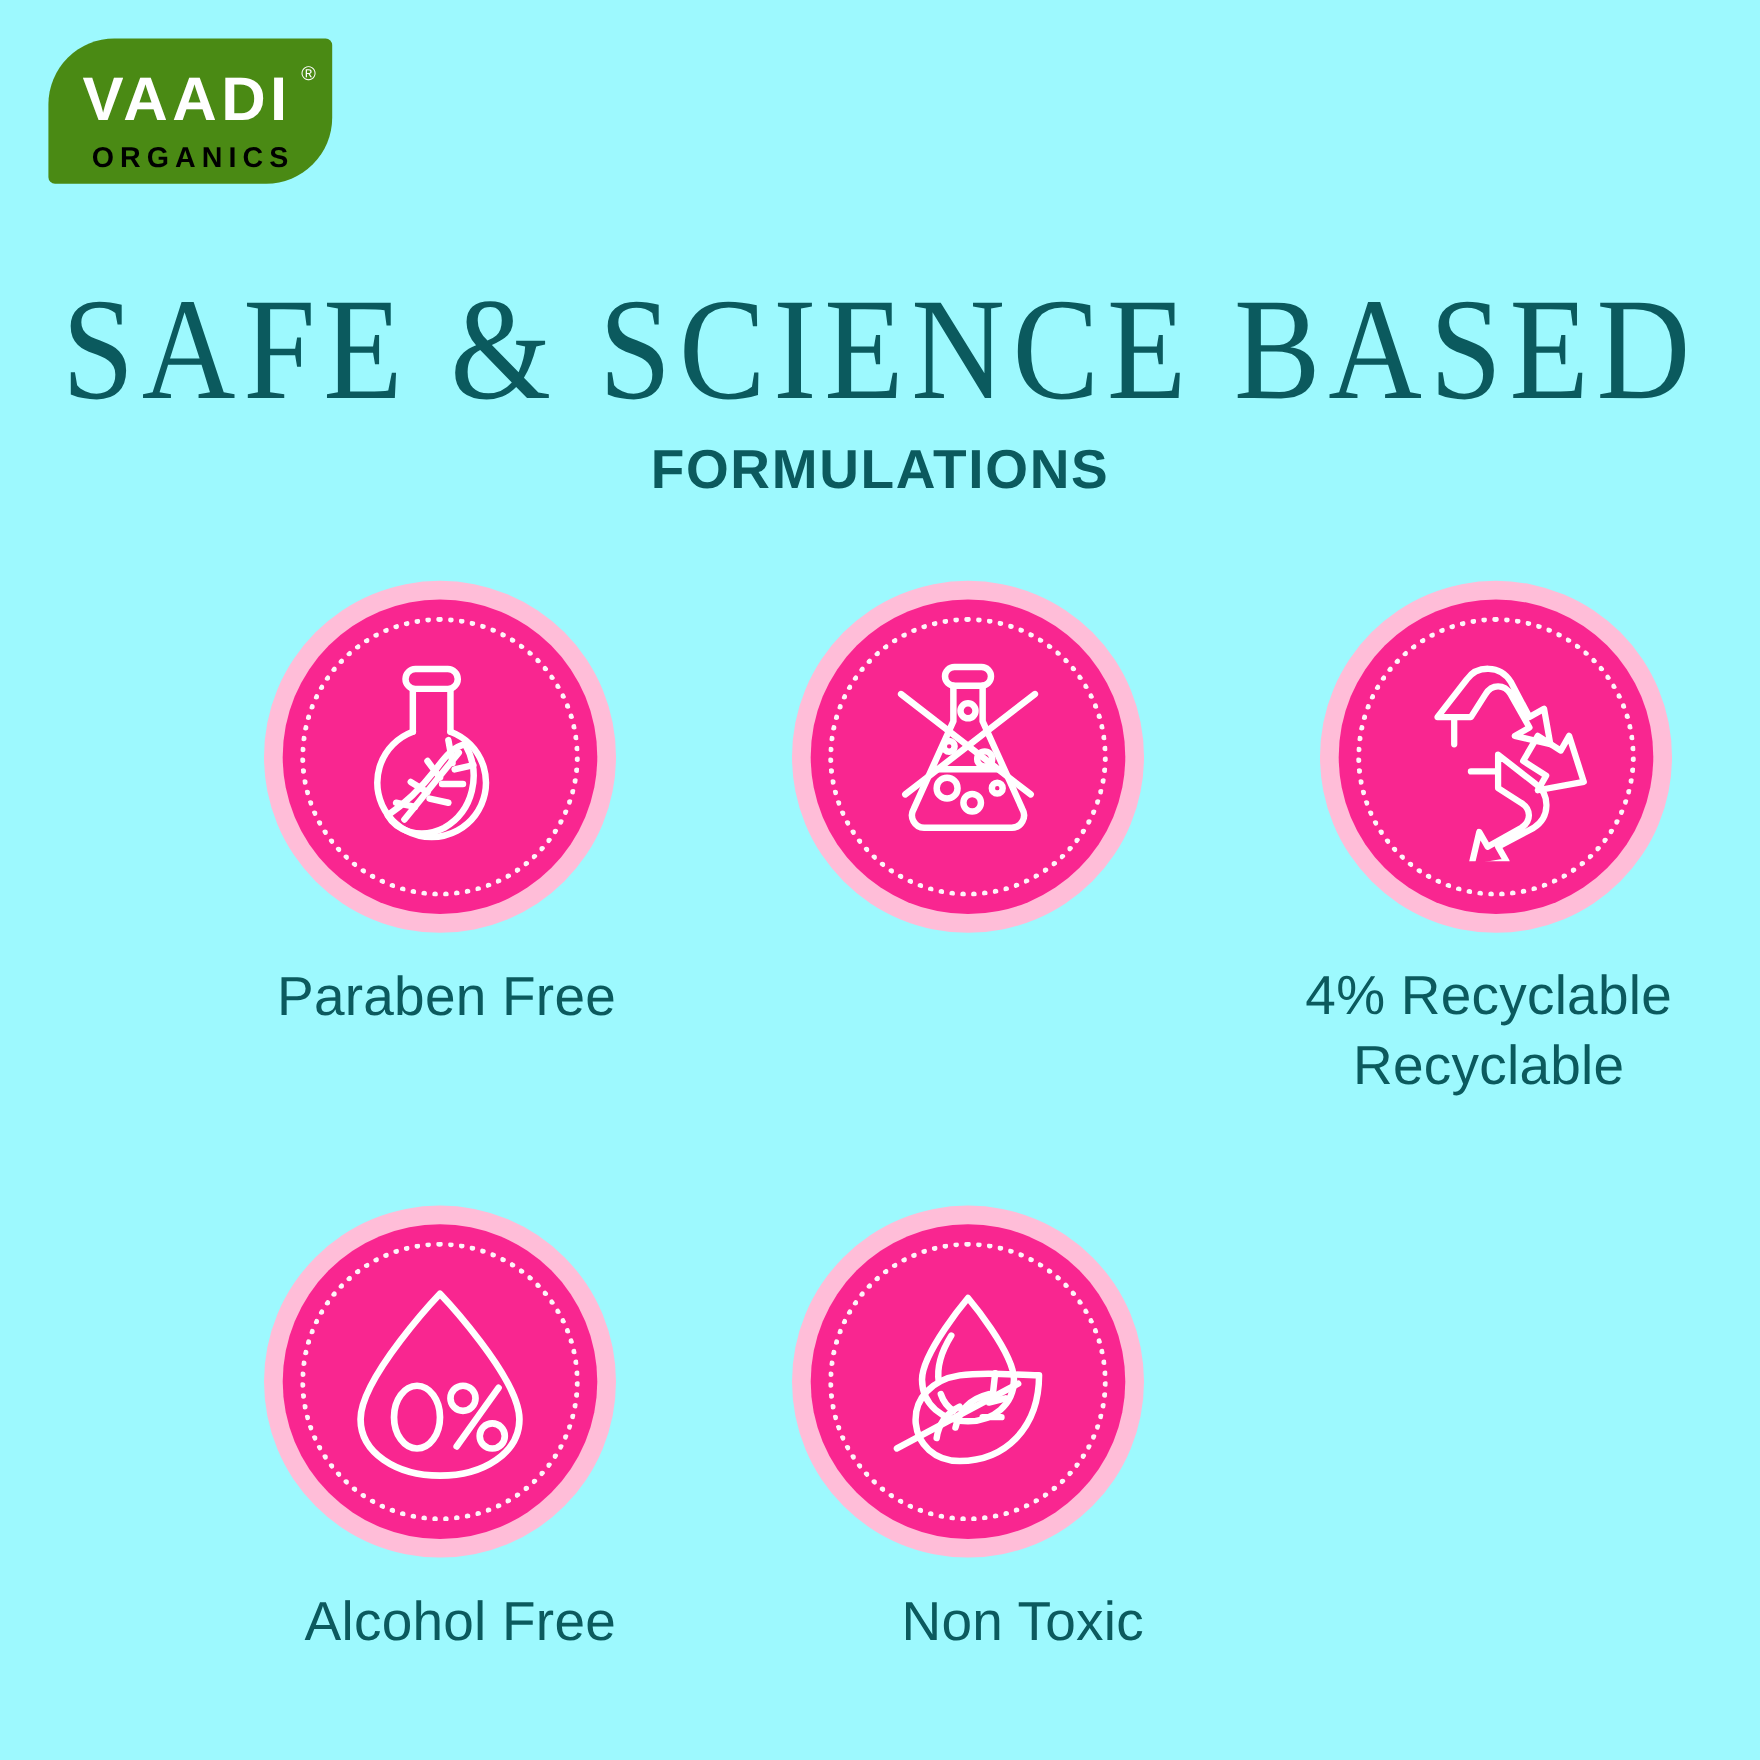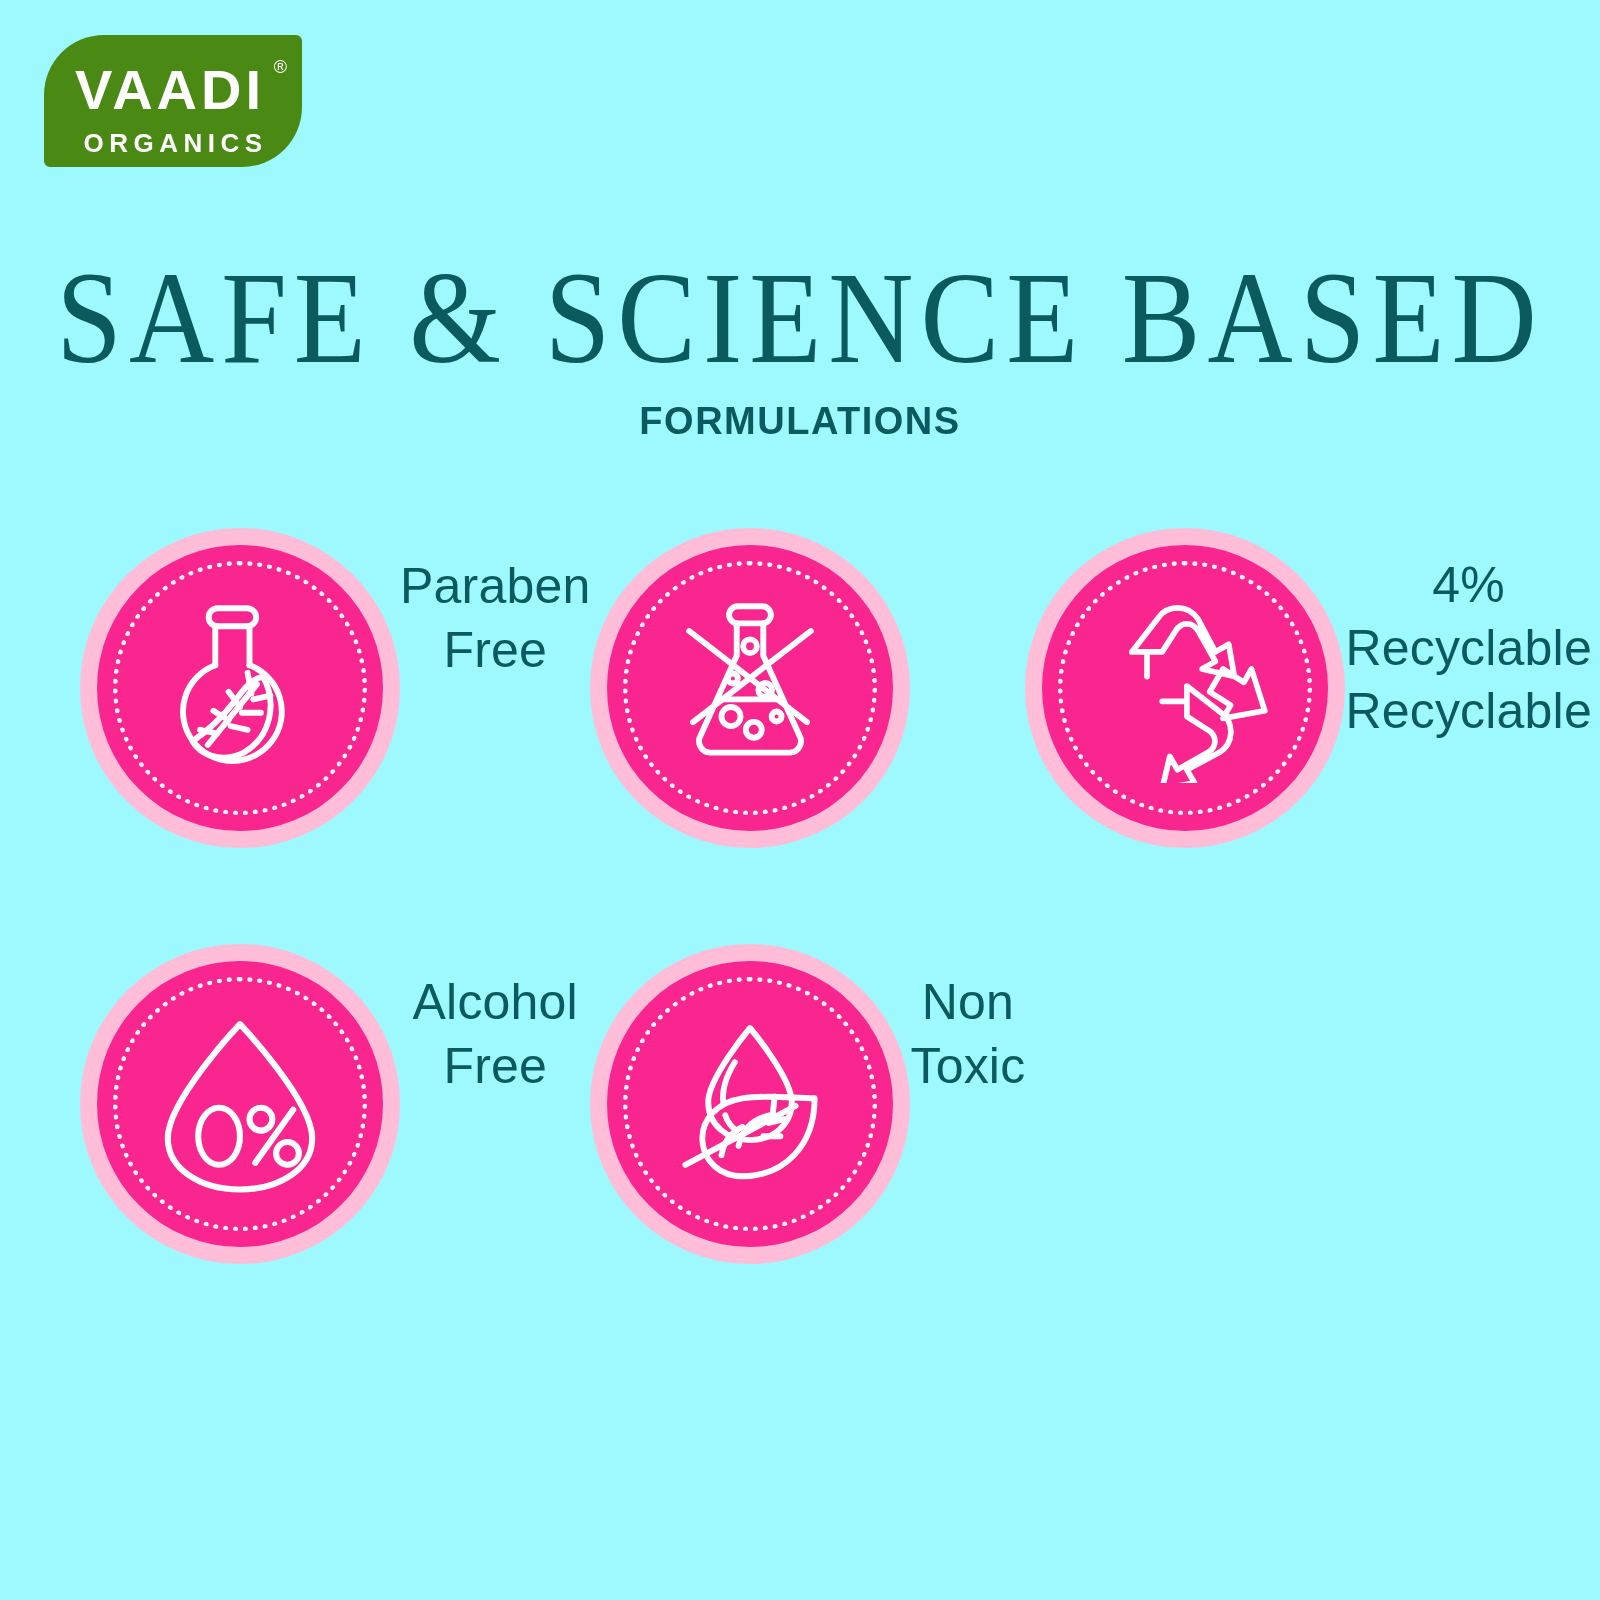--- a/index.html
+++ b/index.html
@@ -41,21 +41,21 @@
     margin-top:12px;
   }
   #logo-reg {
     position:absolute;
     top:-4px; right:-16px;
     font-size:18px;
     font-weight:normal;
     letter-spacing:0;
   }
   #logo-sub {
-    color:#ffffff;
+    color:#000000;
     font-size:26px;
     font-weight:bold;
     letter-spacing:5.5px;
     line-height:1;
     margin-top:12px;
     padding-left:5px;
   }
 
   
   #headline {
@@ -70,39 +70,40 @@
     line-height:1.06;
     white-space:nowrap;
     transform:scaleY(1.12);
     transform-origin:top center;
   }
   #subheadline {
     position:absolute;
     top:402px; left:0; width:1600px;
     text-align:center;
     color:#0b5a5e;
-    font-size:38px;
+    font-size:50px;
     font-weight:bold;
     letter-spacing:1.5px;
     line-height:1;
   }
 
   
   #grid {
     position:absolute;
     top:528px; left:80px;
     width:1440px;
     display:grid;
     grid-template-columns:repeat(3, 1fr);
     grid-template-rows:auto auto;
     row-gap:96px;
   }
   .cell {
     display:flex;
-    align-items:flex-start;
+    flex-direction:column;
+    align-items:flex-end;
   }
   .badge-outer {
     width:320px; height:320px;
     border-radius:50%;
     background:#ffbdd8;
     display:flex;
     align-items:center;
     justify-content:center;
     flex:none;
   }

